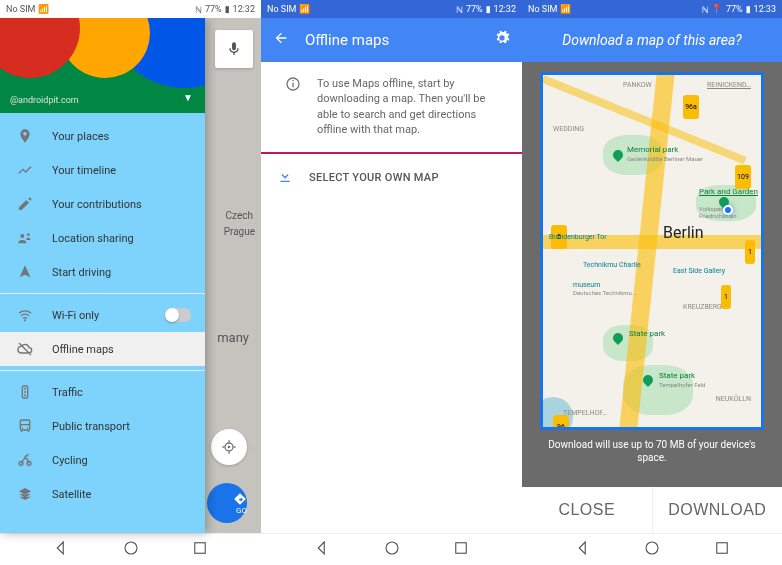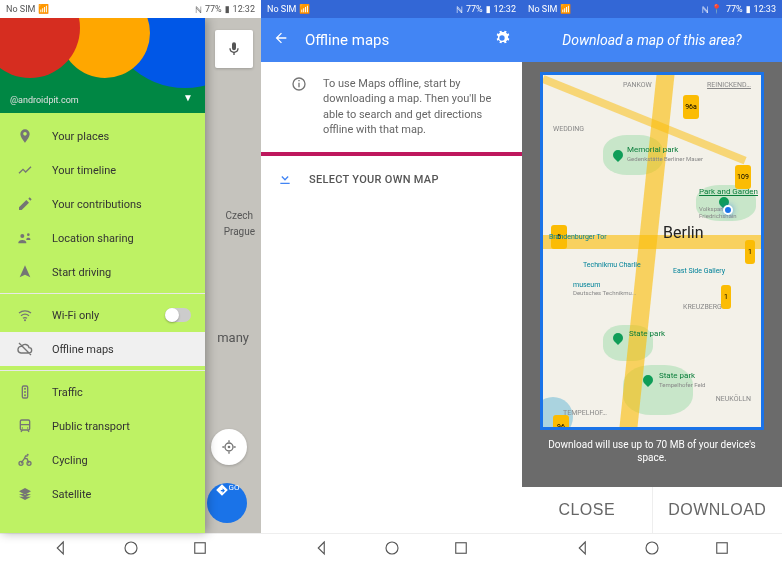--- a/index.html
+++ b/index.html
@@ -16,46 +16,46 @@
 .p2 .statusbar { background: #3367d6; color: #fff; }
 .p3 .statusbar { background: #3367d6; color: #fff; }
 
 
 .navbar { height: 32px; background: #fff; display: flex; align-items: center; justify-content: space-evenly; border-top: 1px solid #eee; }
 .navbar svg { width: 18px; height: 18px; fill: none; stroke: #555; stroke-width: 1.5; }
 
 
 .p1 .bg-map { position: absolute; inset: 0; background: #e8e6df; z-index: 0; }
 .p1 .bg-map::after { content: ''; position: absolute; inset: 0; background: rgba(0,0,0,0.15); }
-.drawer { position: absolute; top: 18px; left: 0; width: 205px; height: 515px; background: #bef264; z-index: 3; box-shadow: 2px 0 10px rgba(0,0,0,0.3); overflow-y: auto; }
+.drawer { position: absolute; top: 18px; left: 0; width: 205px; height: 515px; background: #7dd3fc; z-index: 3; box-shadow: 2px 0 10px rgba(0,0,0,0.3); overflow-y: auto; }
 .drawer-header { height: 95px; position: relative; overflow: hidden; background: #008744; }
 .drawer-header .circ1 { position: absolute; width: 100px; height: 100px; border-radius: 50%; background: #d62d20; top: -40px; left: -20px; }
 .drawer-header .circ2 { position: absolute; width: 90px; height: 90px; border-radius: 50%; background: #ffa700; top: -30px; left: 60px; }
 .drawer-header .circ3 { position: absolute; width: 160px; height: 160px; border-radius: 50%; background: #0057e7; top: -90px; right: -60px; }
 .drawer-header .handle { position: absolute; bottom: 8px; left: 10px; font-size: 9px; color: #e0e0e0; }
 .drawer-header .chev { position: absolute; bottom: 10px; right: 12px; color: #fff; font-size: 10px; }
 .drawer-list { padding: 6px 0; }
 .drawer-item { display: flex; align-items: center; height: 34px; padding: 0 14px; font-size: 11px; color: #333; cursor: pointer; }
 .drawer-item .ic { width: 22px; height: 22px; margin-right: 16px; display: flex; align-items: center; justify-content: center; color: #757575; }
 .drawer-item.sel { background: #f0f0f0; }
 .drawer-divider { height: 1px; background: #e8e8e8; margin: 4px 0; }
 .switch { margin-left: auto; width: 26px; height: 14px; background: #ccc; border-radius: 7px; position: relative; }
 .switch::after { content: ''; position: absolute; width: 14px; height: 14px; background: #fff; border-radius: 50%; box-shadow: 0 1px 2px rgba(0,0,0,0.3); left: 0; top: 0; }
 
 .p1 .mic-btn { position: absolute; top: 30px; right: 8px; width: 38px; height: 38px; background: #fff; border-radius: 2px; display: flex; align-items: center; justify-content: center; z-index: 2; box-shadow: 0 1px 3px rgba(0,0,0,0.2); }
-.p1 .go-btn { position: absolute; bottom: 42px; right: 14px; width: 40px; height: 40px; border-radius: 50%; background: #1a73e8; display: flex; align-items: flex-start; justify-content: center; color: #fff; font-size: 8px; z-index: 2; }
+.p1 .go-btn { position: absolute; bottom: 42px; right: 14px; width: 40px; height: 40px; border-radius: 50%; background: #1a73e8; display: flex; align-items: flex-end; justify-content: center; color: #fff; font-size: 8px; z-index: 2; flex-direction: column; }
 .p1 .loc-btn { position: absolute; bottom: 100px; right: 14px; width: 36px; height: 36px; border-radius: 50%; background: #fff; display: flex; align-items: center; justify-content: center; z-index: 2; box-shadow: 0 1px 3px rgba(0,0,0,0.2); }
 .p1 .maptxt { position: absolute; z-index: 1; font-size: 10px; color: #555; }
 
 
 .p2 .appbar { height: 44px; background: #4285f4; display: flex; align-items: center; padding: 0 12px; color: #fff; }
 .p2 .appbar .back { margin-right: 16px; }
 .p2 .appbar .title { font-size: 15px; flex: 1; }
 .p2 .body { background: #fff; height: 471px; }
-.info-row { display: flex; padding: 14px 30px; border-bottom: 4px solid #be185d; }
+.info-row { display: flex; padding: 14px 24px; border-bottom: 2px solid #be185d; }
 .info-row .ic { margin-right: 16px; color: #757575; flex-shrink: 0; }
 .info-row .txt { font-size: 11px; color: #666; line-height: 1.4; }
 .select-row { display: flex; align-items: center; padding: 14px 16px; }
 .select-row .ic { margin-right: 16px; color: #4285f4; }
 .select-row .txt { font-size: 11px; font-weight: 500; color: #555; letter-spacing: 0.3px; }
 
 
 .p3 .appbar { height: 44px; background: #4285f4; display: flex; align-items: center; justify-content: center; padding: 0 12px; color: #fff; font-style: italic; }
 .p3 .appbar .title { font-size: 14px; }
 .p3 .mapview { height: 425px; position: relative; background: #6b6b6b; display: flex; flex-direction: column; align-items: center; }

